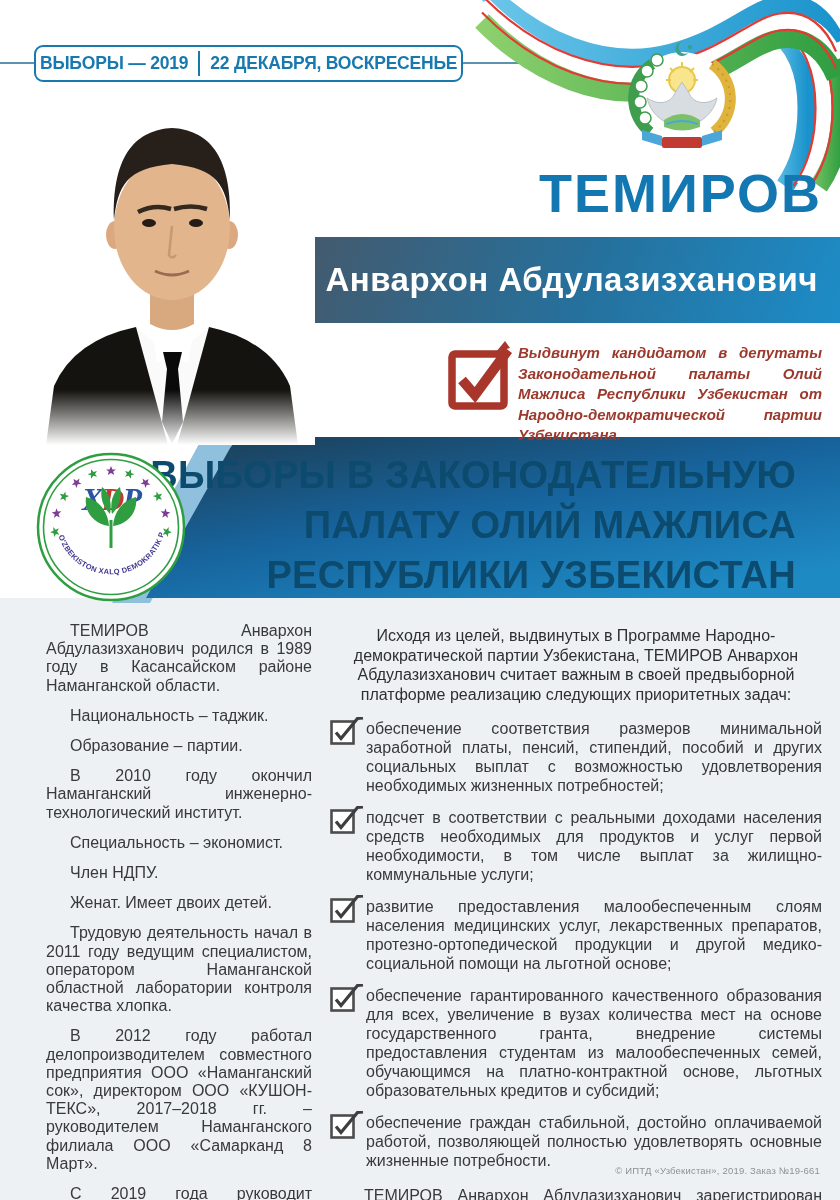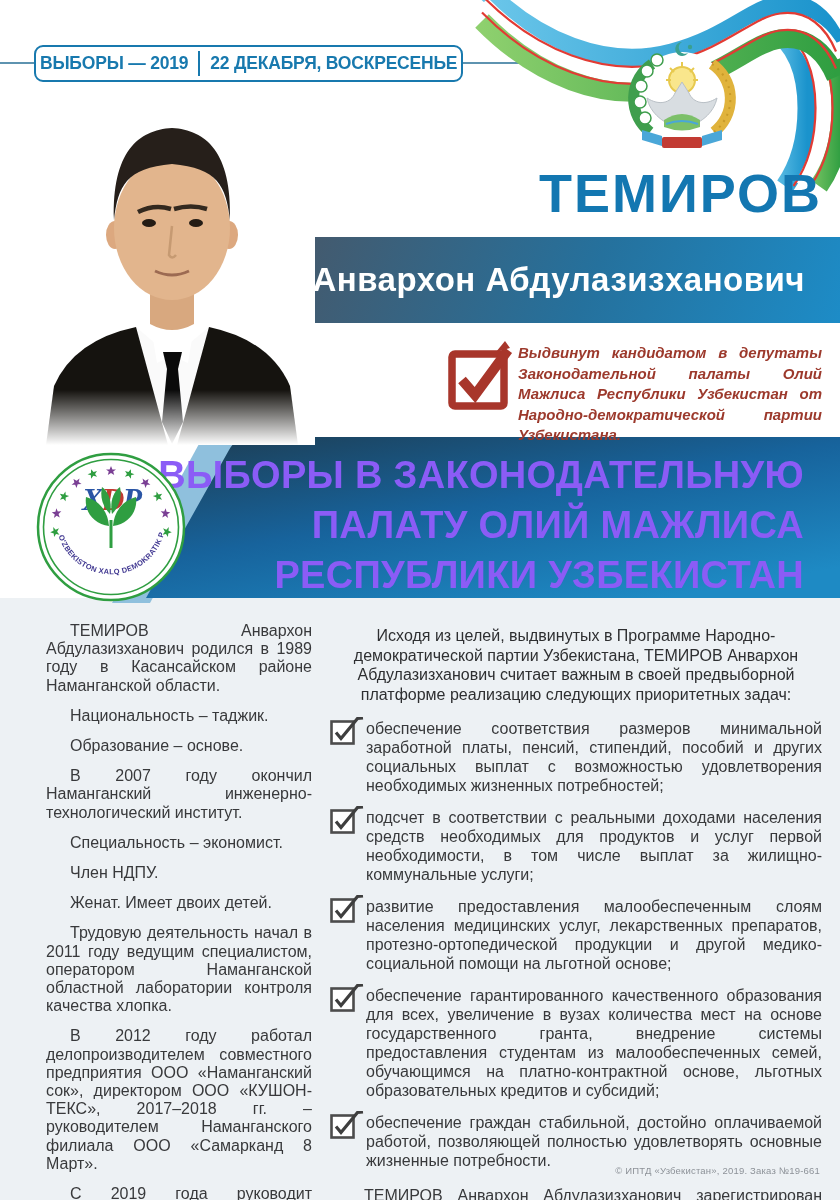--- a/index.html
+++ b/index.html
@@ -10,28 +10,28 @@
   .badge{position:absolute;left:34px;top:45px;display:flex;align-items:center;background:#fff;
          border:2.5px solid #1879ae;border-radius:9px;color:#1879ae;font-weight:bold;
          font-size:17.5px;letter-spacing:-0.2px;height:33px;padding:0 4px;white-space:nowrap;z-index:6;}
   .badge-sep{width:2px;background:#1879ae;align-self:stretch;margin:4px 10px;}
   .ribbon{position:absolute;left:430px;top:0;z-index:1;}
   .emblem{position:absolute;left:612px;top:40px;z-index:2;}
   .surname{position:absolute;right:18px;top:164px;font-size:54px;font-weight:800;color:#1377b1;
            letter-spacing:2px;line-height:58px;z-index:3;}
   .nameband{position:absolute;left:285px;right:0;top:237px;height:86px;box-sizing:border-box;
             background:linear-gradient(112deg,#46586a 0%,#25719d 55%,#1d8cc7 100%);
-            display:flex;align-items:center;justify-content:flex-end;padding-right:35px;z-index:2;}
+            display:flex;align-items:center;justify-content:flex-end;padding-right:22px;z-index:2;}
   .given{color:#fff;font-size:33px;font-weight:bold;letter-spacing:0.5px;}
   .photo{position:absolute;left:30px;top:100px;z-index:4;}
   .nom-check{position:absolute;left:444px;top:338px;z-index:3;}
   .nom-text{position:absolute;left:518px;top:343px;width:304px;font-size:15px;line-height:20.5px;
             font-weight:bold;font-style:italic;color:#9c392c;text-align:justify;z-index:3;}
   .banner-svg{position:absolute;left:0;top:425px;z-index:2;}
-  .banner-text{position:absolute;right:36px;top:450px;text-align:right;color:#8b5cf6;font-size:38px;
+  .banner-text{position:absolute;right:44px;top:450px;text-align:right;color:#0c4a6e;font-size:38px;
                font-weight:800;line-height:50px;letter-spacing:0.3px;z-index:3;}
   .logo{position:absolute;left:36px;top:452px;z-index:4;}
   .bio{position:absolute;left:46px;top:622px;width:266px;font-size:16px;line-height:18.2px;
        color:#38393b;text-align:justify;z-index:3;}
   .bio p{margin:0 0 12px;text-indent:24px;}
   .platform{position:absolute;left:330px;top:626px;width:492px;font-size:16px;line-height:19px;
             color:#38393b;z-index:3;}
   .intro{font-weight:normal;text-align:center;line-height:19.5px;margin:0 0 15px;color:#2e2f31;}
   .pitem{position:relative;padding-left:36px;text-align:justify;margin-bottom:13px;}
   .pitem .chk{position:absolute;left:0;top:-2px;}
@@ -201,22 +201,22 @@
       <path d="M76,62 C84,54 86,44 84,35 C76,41 74,52 76,62 Z"></path>
     </g>
     <text font-size="7.5" font-weight="bold" fill="#3f3690" letter-spacing="0.3">
       <textPath href="#arcB" startOffset="2">O'ZBEKISTON XALQ DEMOKRATIK PARTIYASI</textPath>
     </text>
   </svg>
 
   <div class="bio">
     <p>ТЕМИРОВ Анвархон Абдулазизханович родился в 1989 году в Касансайском районе Наманганской области.</p>
     <p>Национальность – таджик.</p>
-    <p>Образование – основе.</p>
-    <p>В 2007 году окончил Наманганский инженерно-технологический институт.</p>
+    <p>Образование – партии.</p>
+    <p>В 2010 году окончил Наманганский инженерно-технологический институт.</p>
     <p>Специальность – экономист.</p>
     <p>Член НДПУ.</p>
     <p>Женат. Имеет двоих детей.</p>
     <p>Трудовую деятельность начал в 2011 году ведущим специалистом, оператором Наманганской областной лаборатории контроля качества хлопка.</p>
     <p>В 2012 году работал делопроизводителем совместного предприятия ООО «Наманганский сок», директором ООО «КУШОН-ТЕКС», 2017–2018 гг. – руководителем Наманганского филиала ООО «Самарканд 8 Март».</p>
     <p>С 2019 года руководит Наманганским филиалом ООО «Зарафшон текстиль».</p>
   </div>
 
   <div class="platform">
     <p class="intro">Исходя из целей, выдвинутых в Программе Народно-демократической партии Узбекистана, ТЕМИРОВ Анвархон Абдулазизханович считает важным в своей предвыборной платформе реализацию следующих приоритетных задач:</p>

